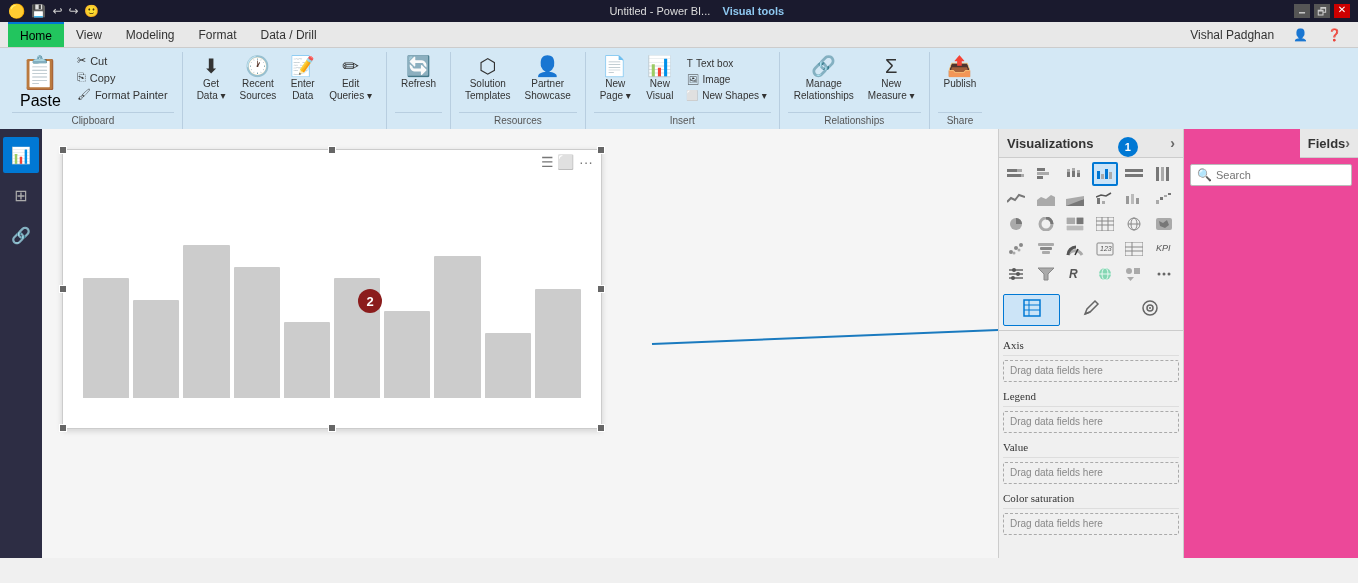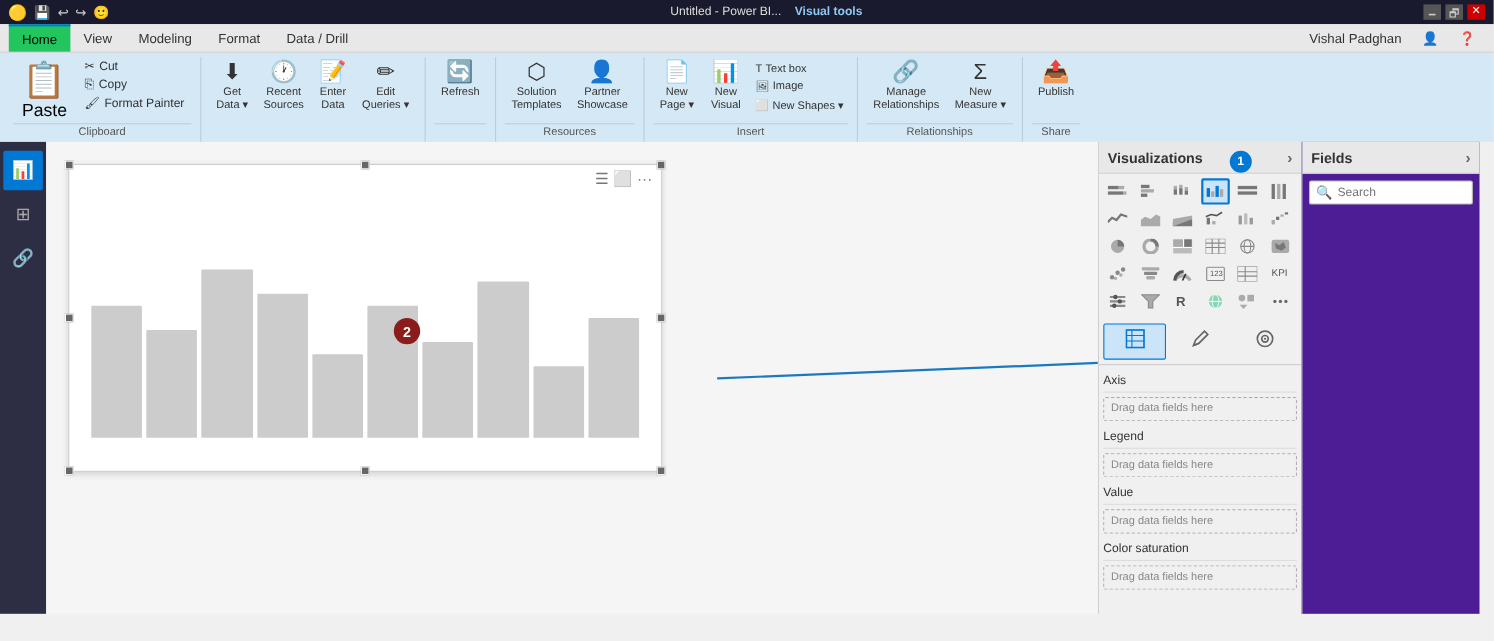--- a/index.html
+++ b/index.html
@@ -264,20 +264,21 @@
       width: 26px;
       height: 24px;
       display: flex;
       align-items: center;
       justify-content: center;
       cursor: pointer;
       border-radius: 2px;
       font-size: 13px;
       color: #444;
       border: 1px solid transparent;
+      font-style: italic;
     }
     .viz-icon-btn.selected { background: #cce4f7; border: 2px solid #0078d4; }
 
     
     .field-tabs {
       display: flex;
       padding: 4px;
       gap: 2px;
       border-bottom: 1px solid #ccc;
     }
@@ -296,43 +297,45 @@
     .field-wells {
       flex: 1;
       overflow-y: auto;
       padding: 4px;
     }
     .field-well-label {
       font-size: 11px;
       color: #333;
       font-weight: 500;
       padding: 4px 0 2px 0;
+      font-family: Liberation Serif, serif;
     }
     .field-well-drop {
       border: 1px dashed #aaa;
       padding: 4px 6px;
       font-size: 10px;
       color: #888;
       margin-bottom: 4px;
       min-height: 22px;
       border-radius: 2px;
     }
     .field-well-divider {
       height: 1px;
       background: #ddd;
       margin: 2px 0 4px 0;
     }
 
     
     .fields-panel {
-      width: 162px;
-      background: #4c1d95;
+      width: 175px;
+      background: #ec4899;
       border-left: 1px solid #ccc;
       display: flex;
       flex-direction: column;
+      align-items: flex-end;
     }
     .search-box {
       display: flex;
       align-items: center;
       margin: 6px 6px;
       border: 1px solid #bbb;
       background: white;
       border-radius: 2px;
       padding: 3px 6px;
       gap: 4px;

